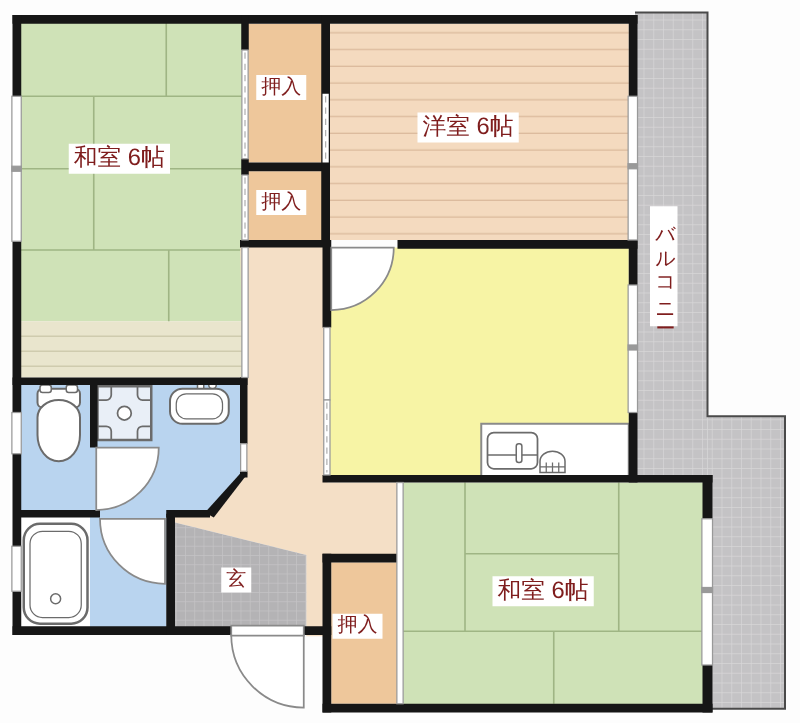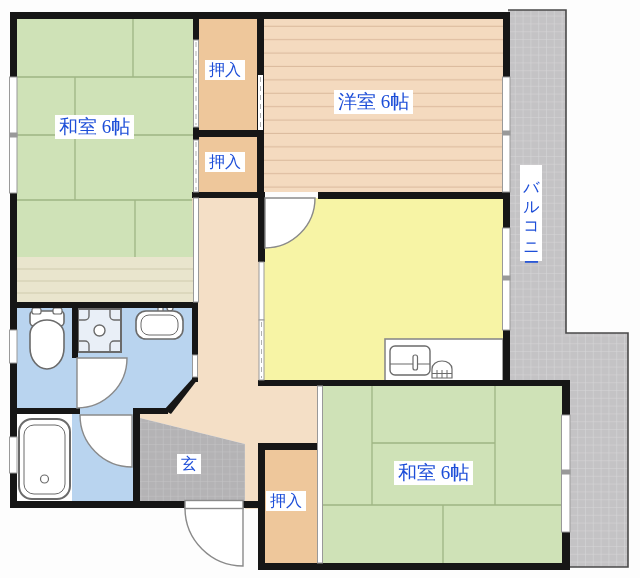--- a/index.html
+++ b/index.html
@@ -1,21 +1,21 @@
 <!DOCTYPE html>
 <html><head>
 <meta charset="utf-8">
 <style>
   html,body{margin:0;padding:0;background:#fdfdfd;}
   #stage{position:relative;width:640px;height:578px;background:#fdfdfd;overflow:hidden;
          font-family:"Liberation Sans","DejaVu Sans",sans-serif;}
   #plan-svg{position:absolute;left:0;top:0;}
-  .lbl{position:absolute;background:#ffffff;color:#1d4ed8;line-height:1.15;
+  .lbl{position:absolute;background:#ffffff;color:#7f1d1d;line-height:1.15;
        padding:1px 4px;white-space:nowrap;}
-  .lbl-room{font-size:19px;font-family:Liberation Serif, serif;}
+  .lbl-room{font-size:19px;}
   .lbl-small{font-size:16px;}
   .lbl-vert{writing-mode:vertical-rl;letter-spacing:3px;font-size:16px;padding:4px 2px;}
 </style>
 </head>
 <body>
 
 <div id="stage">
 
 <svg id="plan-svg" width="640" height="578" viewBox="0 0 640 578">
   <defs>

